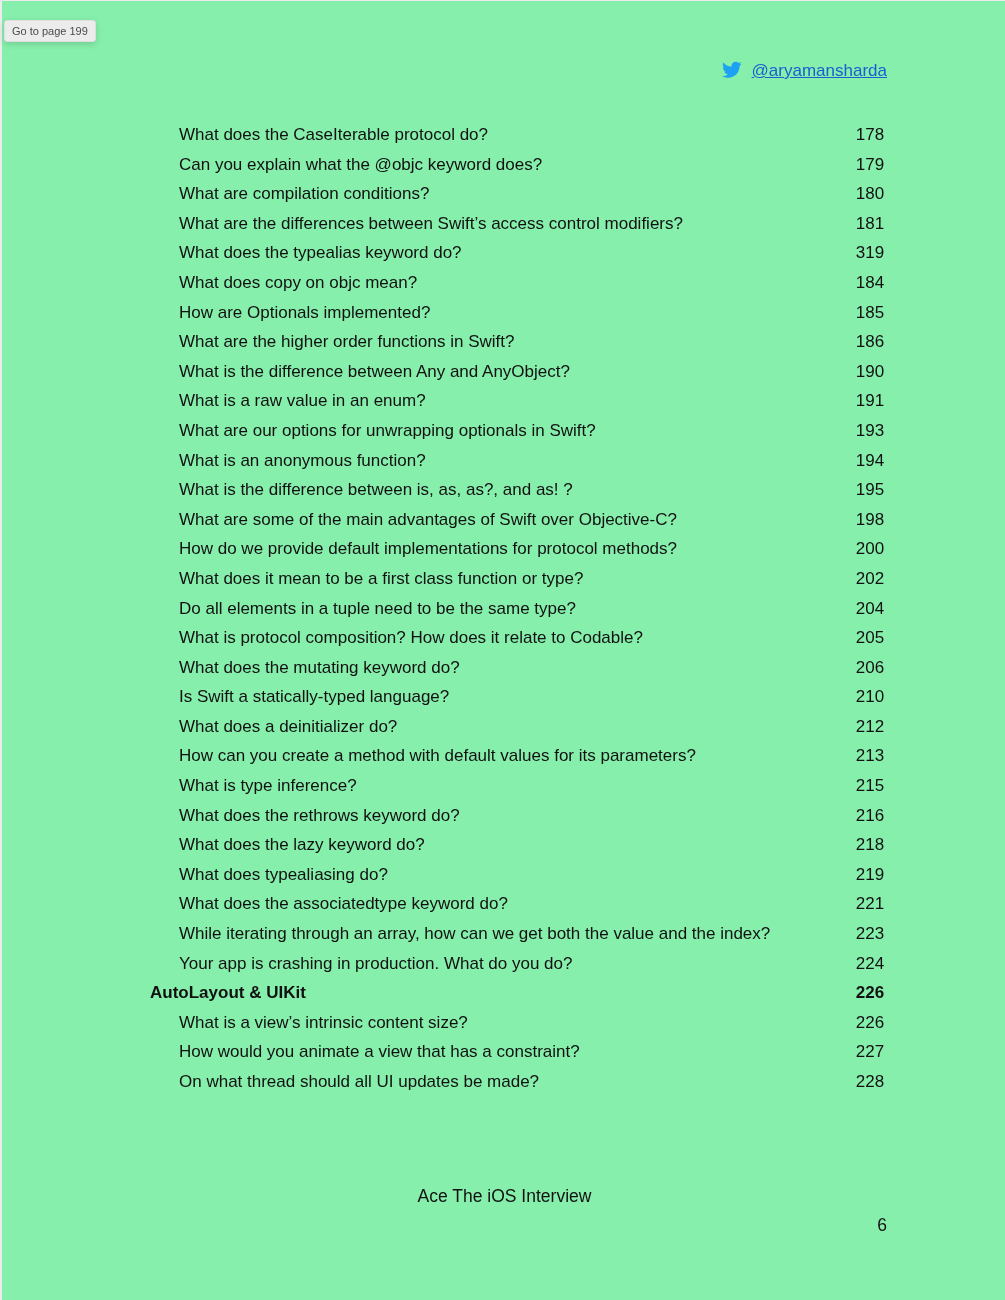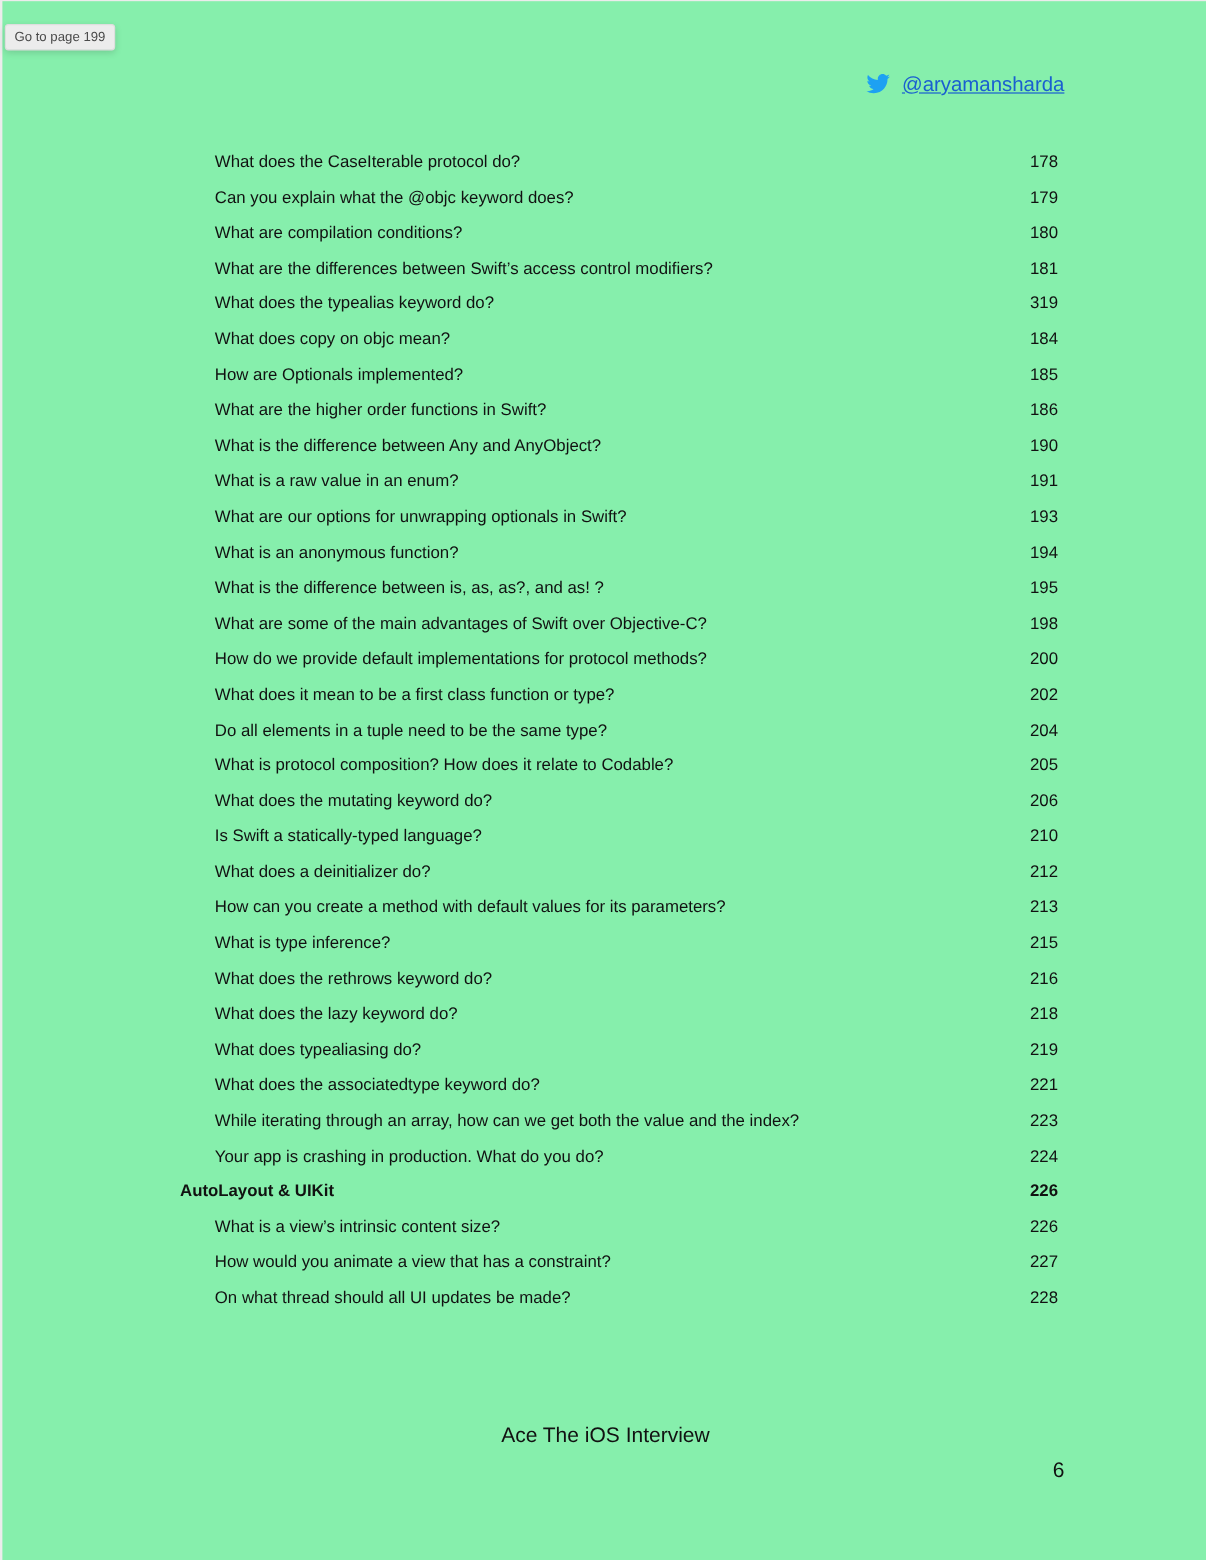--- a/index.html
+++ b/index.html
@@ -62,21 +62,21 @@
     position: absolute;
     left: 148px;
     top: 119px;
     width: 740px;
   }
   .toc-row {
     display: flex;
     justify-content: space-between;
     align-items: baseline;
     height: 29.6px;
-    font-size: 14px;
+    font-size: 17px;
     line-height: 29.6px;
     white-space: nowrap;
     cursor: pointer;
   }
   .toc-row.sub .toc-title {
     padding-left: 29px;
   }
   .toc-row.section {
     font-weight: bold;
   }

